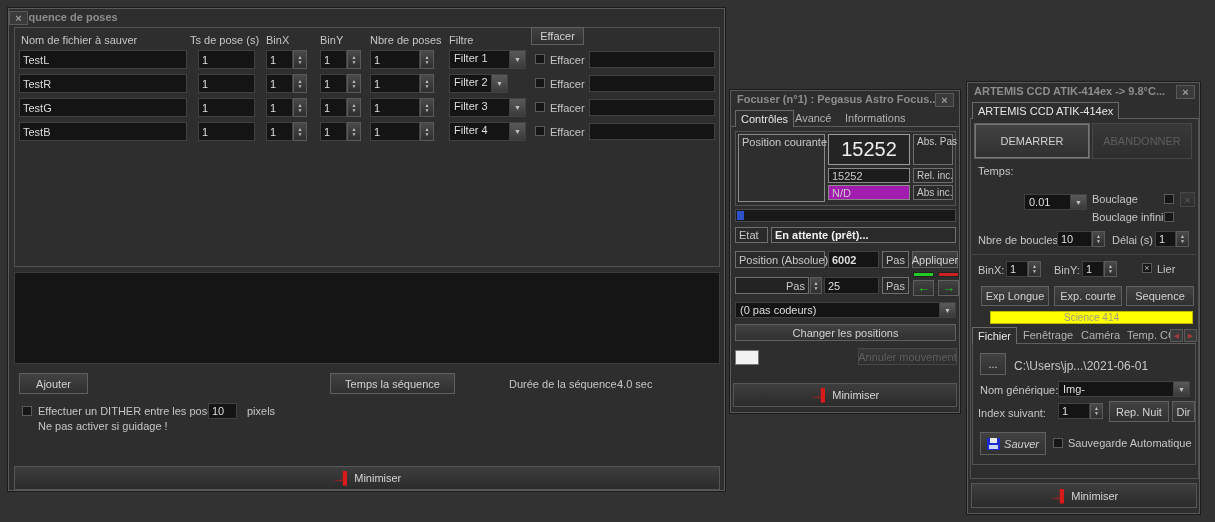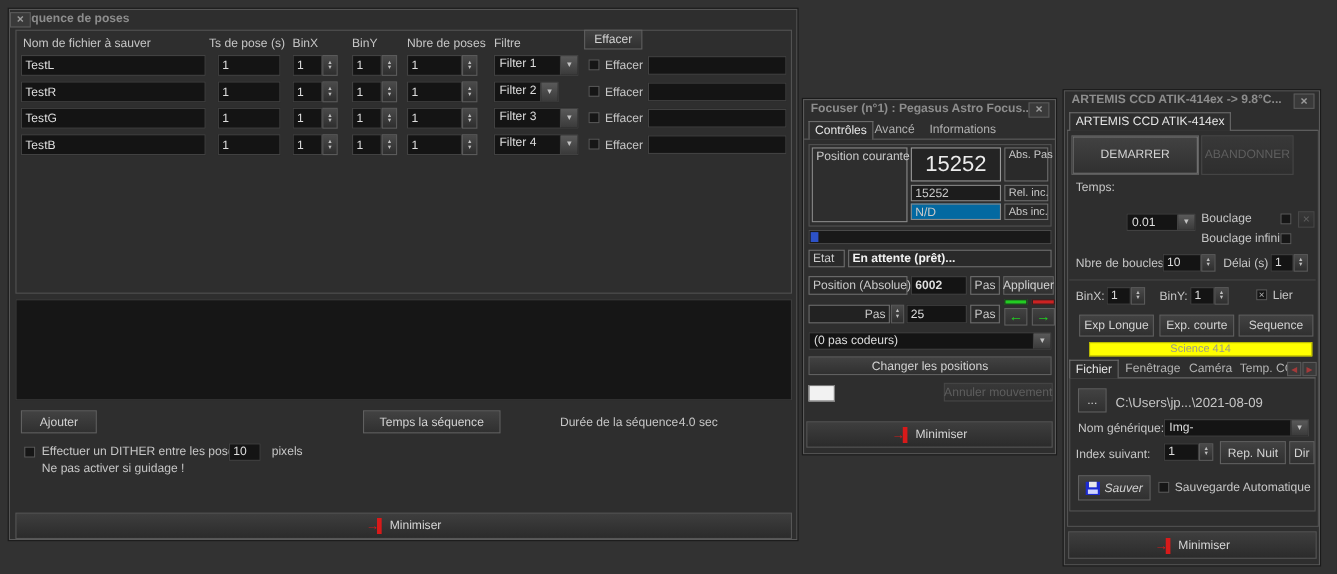--- a/index.html
+++ b/index.html
@@ -213,21 +213,21 @@
   <div class="bigval" style="left:97px; top:43px; width:82px; height:31px;">15252</div>
   <div class="box" style="left:182px; top:43px; width:40px; height:31px; align-items:flex-start; padding-top:1px; font-size:10px;">
     <span>Abs. Pas</span>
   </div>
   <div class="box" style="left:97px; top:77px; width:82px; height:15px; background:#1c1c1c; border-color:#8a8a8a;">
     <span>15252</span>
   </div>
   <div class="box" style="left:182px; top:77px; width:40px; height:15px; font-size:10px;">
     <span>Rel. inc.</span>
   </div>
-  <div class="box" style="left:97px; top:94px; width:82px; height:15px; background:#0369a1; border-color:#8a8a8a;">
+  <div class="box" style="left:97px; top:94px; width:82px; height:15px; background:#a21caf; border-color:#8a8a8a;">
     <span>N/D</span>
   </div>
   <div class="box" style="left:182px; top:94px; width:40px; height:15px; font-size:10px;">
     <span>Abs inc.</span>
   </div>
 
   <div class="pbar" style="left:4px; top:118px; width:221px; height:13px;">
     <div class="pfill" style="width:7px;"></div>
   </div>
 
@@ -285,21 +285,21 @@
 
 <div class="window" style="left:967px; top:82px; width:233px; height:432px;">
   <div class="title">ARTEMIS CCD ATIK-414ex  -&gt;  9.8°C...</div>
   <div class="close" style="right:4px;">×</div>
 
   <div class="tabline" style="left:2px; top:35px; width:228px;"></div>
   <div class="tab active" style="left:4px; top:19px;">ARTEMIS CCD ATIK-414ex</div>
   <div class="panel" style="left:2px; top:35px; width:229px; height:361px;"></div>
 
   <div class="btn" style="left:6px; top:40px; width:116px; height:36px; box-shadow:inset 0 0 0 1px #777;">DEMARRER</div>
-  <div class="btn disabled" style="left:124px; top:40px; width:84px; height:36px;">ABANDONNER</div>
+  <div class="btn disabled" style="left:124px; top:40px; width:100px; height:36px;">ABANDONNER</div>
 
   <div class="lbl" style="left:10px; top:82px;">Temps:</div>
 
   <div class="lbl" style="left:28px; top:114px;margin-left:35px;">Exp.(sec)</div>
   <div class="dd" style="left:56px; top:111px; width:63px; height:16px;">
     <span class="val">0.01</span>
     <span class="arrow">▼</span>
   </div>
   <div class="lbl" style="left:124px; top:110px;">Bouclage</div>
   <div class="chk" style="left:196px; top:111px;"></div>
@@ -354,21 +354,21 @@
   <div class="tab" style="left:154px; top:244px; width:48px; overflow:hidden;">Temp. CCI</div>
   <div class="scrollbtn" style="left:202px; top:246px;">
     <span>◀</span>
   </div>
   <div class="scrollbtn" style="left:216px; top:246px;">
     <span>▶</span>
   </div>
   <div class="panel" style="left:4px; top:260px; width:224px; height:122px;"></div>
 
   <div class="btn" style="left:12px; top:270px; width:26px; height:22px;">...</div>
-  <div class="lbl" style="left:46px; top:276px; font-size:12px;">C:\Users\jp...\2021-08-09</div>
+  <div class="lbl" style="left:46px; top:276px; font-size:12px;">C:\Users\jp...\2021-06-01</div>
 
   <div class="lbl" style="left:12px; top:301px;">Nom générique:</div>
   <div class="dd" style="left:90px; top:298px; width:132px; height:16px;">
     <span class="val">Img-</span>
     <span class="arrow">▼</span>
   </div>
 
   <div class="lbl" style="left:10px; top:324px;">Index suivant:</div>
   <input class="inp" style="left: 90px; top: 320px; width: 32px; height: 16px;" value="1">
   <div class="spin" style="left:122px; top:320px; width:13px; height:16px;">

